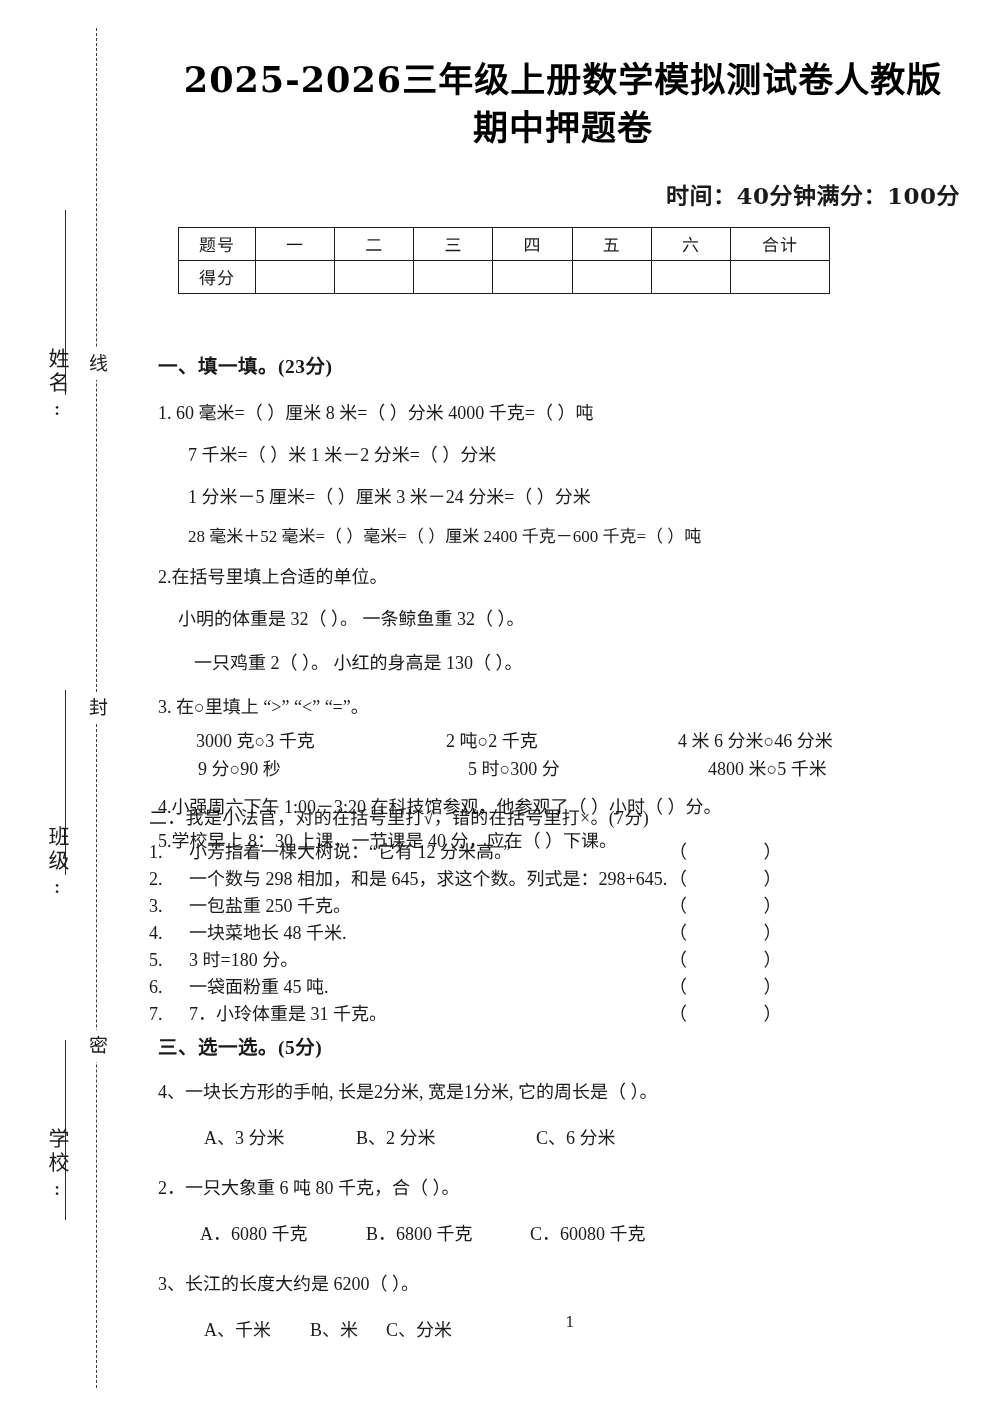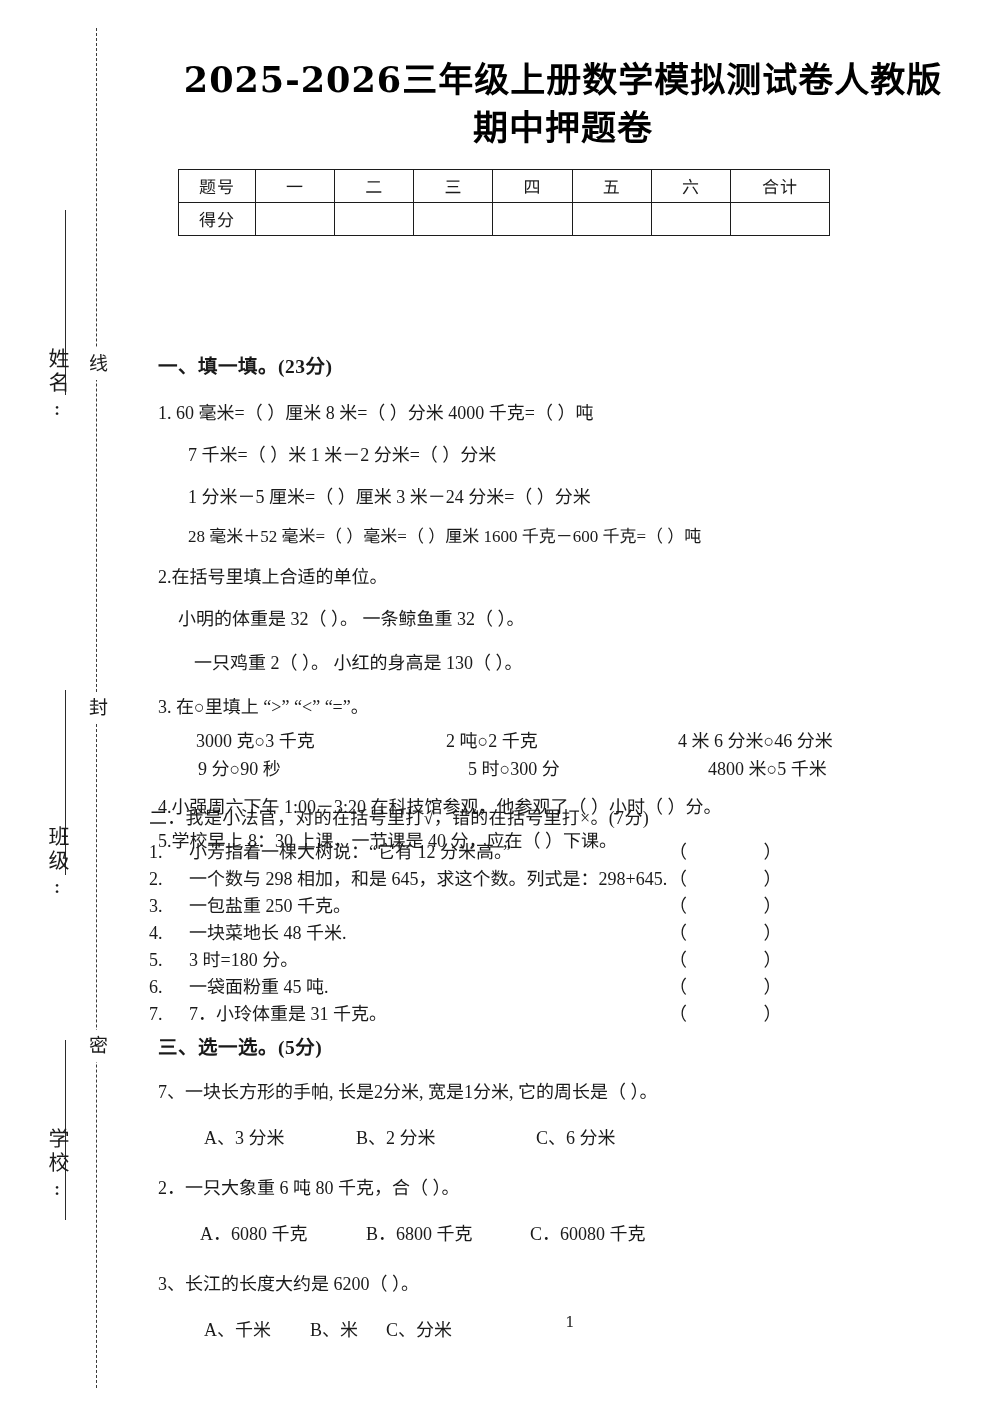--- a/index.html
+++ b/index.html
@@ -207,20 +207,21 @@
   <div class="vtext seal-char" style="top:1030px;">密</div>
 </div>
 
 <div class="sheet">
 
   <h1 class="doc-title">
     <span>2025-2026三年级上册数学模拟测试卷人教版</span><br>
     <span>期中押题卷</span>
   </h1>
 
+  <div class="time-line">时间：40分钟满分：100分</div>
 
   <table class="score-table">
     <tbody>
         <tr>
       <td class="lab">题号</td>
       <td>一</td>
       <td>二</td>
       <td>三</td>
       <td>四</td>
       <td>五</td>
@@ -239,21 +240,21 @@
     </tr>
   </tbody>
     </table>
 
   <div class="sec s1">
     <div class="sec-head">一、填一填。(23分)</div>
 
     <div class="q q1-a row">1. 60 毫米=（     ）厘米    8 米=（     ）分米   4000 千克=（     ）吨</div>
     <div class="q q1-b row">7 千米=（     ）米   1 米－2 分米=（     ）分米</div>
     <div class="q q1-c row">1 分米－5 厘米=（       ）厘米       3 米－24 分米=（   ）分米</div>
-    <div class="q q1-d row">28 毫米＋52 毫米=（   ）毫米=（   ）厘米   1600 千克－600 千克=（   ）吨</div>
+    <div class="q q1-d row">28 毫米＋52 毫米=（   ）毫米=（   ）厘米   2400 千克－600 千克=（   ）吨</div>
 
     <div class="q q2">2.在括号里填上合适的单位。</div>
     <div class="q q2-l1 row">小明的体重是 32（        ）。   一条鲸鱼重 32（        ）。</div>
     <div class="q q2-l2 row">一只鸡重 2（        ）。    小红的身高是 130（        ）。</div>
 
     <div class="q q3">3. 在○里填上 “&gt;” “&lt;” “=”。</div>
     <div class="cmp-row r1">
       <span class="cmp-a">3000 克○3 千克</span>
       <span class="cmp-b">2 吨○2 千克</span>
       <span class="cmp-c">4 米 6 分米○46 分米</span>
@@ -304,21 +305,21 @@
     <div class="tf-item">
       <span class="tf-num">7.</span>
       <span class="tf-txt">7．小玲体重是 31 千克。</span>
       <span class="tf-par">（    ）</span>
     </div>
   </div>
 
   <div class="sec s3">
     <div class="sec-head">三、选一选。(5分)</div>
 
-    <div class="q mc-q row">7、一块长方形的手帕, 长是2分米, 宽是1分米, 它的周长是（       ）。</div>
+    <div class="q mc-q row">4、一块长方形的手帕, 长是2分米, 宽是1分米, 它的周长是（       ）。</div>
     <div class="mc-opts">
       <span class="o1">A、3 分米</span>
       <span class="o2">B、2 分米</span>
       <span class="o3">C、6 分米</span>
     </div>
 
     <div class="q mc-q row">2．一只大象重 6 吨 80 千克，合（     ）。</div>
     <div class="mc-opts">
       <span class="mc2-o1">A．6080 千克</span>
       <span class="mc2-o2">B．6800 千克</span>

